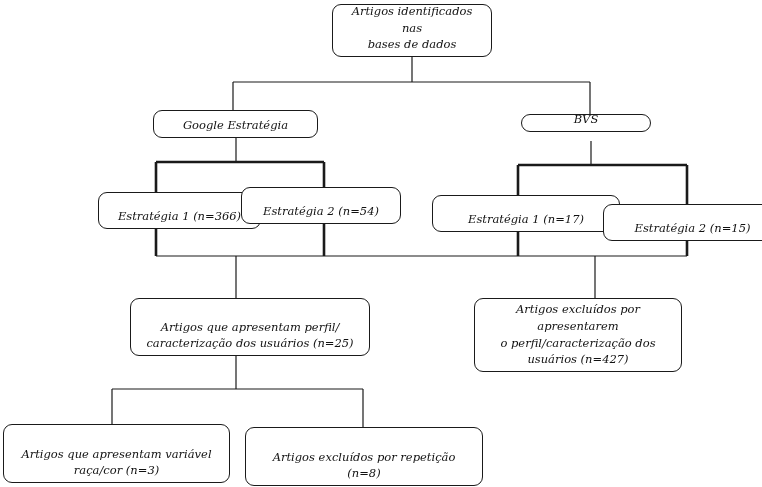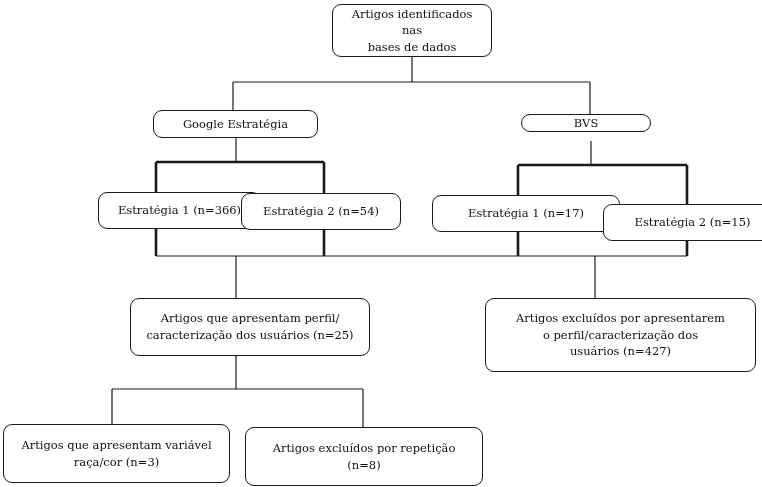--- a/index.html
+++ b/index.html
@@ -23,28 +23,29 @@
     height: 487px;
     pointer-events: none;
   }
   .node {
     position: absolute;
     box-sizing: border-box;
     background: #ffffff;
     border: 1px solid #1a1a1a;
     border-radius: 9px;
     display: flex;
-    align-items: center;
+    align-items: flex-end;
     justify-content: center;
     text-align: center;
     color: #111111;
     font-size: 11.5px;
     line-height: 1.45;
     padding: 3px 10px;
     z-index: 5;
+    font-style: italic;
   }
   .node-text {
     display: block;
     white-space: pre-line;
   }
 </style>
 </head>
 <body>
 
 <div id="canvas">
@@ -76,34 +77,34 @@
       </div>
       <div class="node" style="left: 153px; top: 110px; width: 165px; height: 28px;">
         <span class="node-text">Google Estratégia</span>
       </div>
       <div class="node" style="left: 521px; top: 114px; width: 130px; height: 18px;">
         <span class="node-text">BVS</span>
       </div>
       <div class="node" style="left: 70px; top: 192px; width: 163px; height: 37px; margin-left: 28px;">
         <span class="node-text">Estratégia 1 (n=366)</span>
       </div>
-      <div class="node" style="left: 241px; top: 193px; width: 160px; height: 37px;">
+      <div class="node" style="left: 241px; top: 187px; width: 160px; height: 37px;">
         <span class="node-text">Estratégia 2 (n=54)</span>
       </div>
       <div class="node" style="left: 432px; top: 195px; width: 188px; height: 37px;">
         <span class="node-text">Estratégia 1 (n=17)</span>
       </div>
       <div class="node" style="left: 603px; top: 204px; width: 179px; height: 37px;">
         <span class="node-text">Estratégia 2 (n=15)</span>
       </div>
       <div class="node" style="left: 130px; top: 298px; width: 240px; height: 58px;">
         <span class="node-text">Artigos que apresentam perfil/
 caracterização dos usuários (n=25)</span>
       </div>
-      <div class="node" style="left: 474px; top: 298px; width: 271px; height: 74px; margin-left: 11px;">
+      <div class="node" style="left: 474px; top: 298px; width: 208px; height: 74px;">
         <span class="node-text">Artigos excluídos por apresentarem
 o perfil/caracterização dos
 usuários (n=427)</span>
       </div>
       <div class="node" style="left: 3px; top: 424px; width: 227px; height: 59px;">
         <span class="node-text">Artigos que apresentam variável
 raça/cor (n=3)</span>
       </div>
       <div class="node" style="left: 245px; top: 427px; width: 238px; height: 59px;">
         <span class="node-text">Artigos excluídos por repetição

